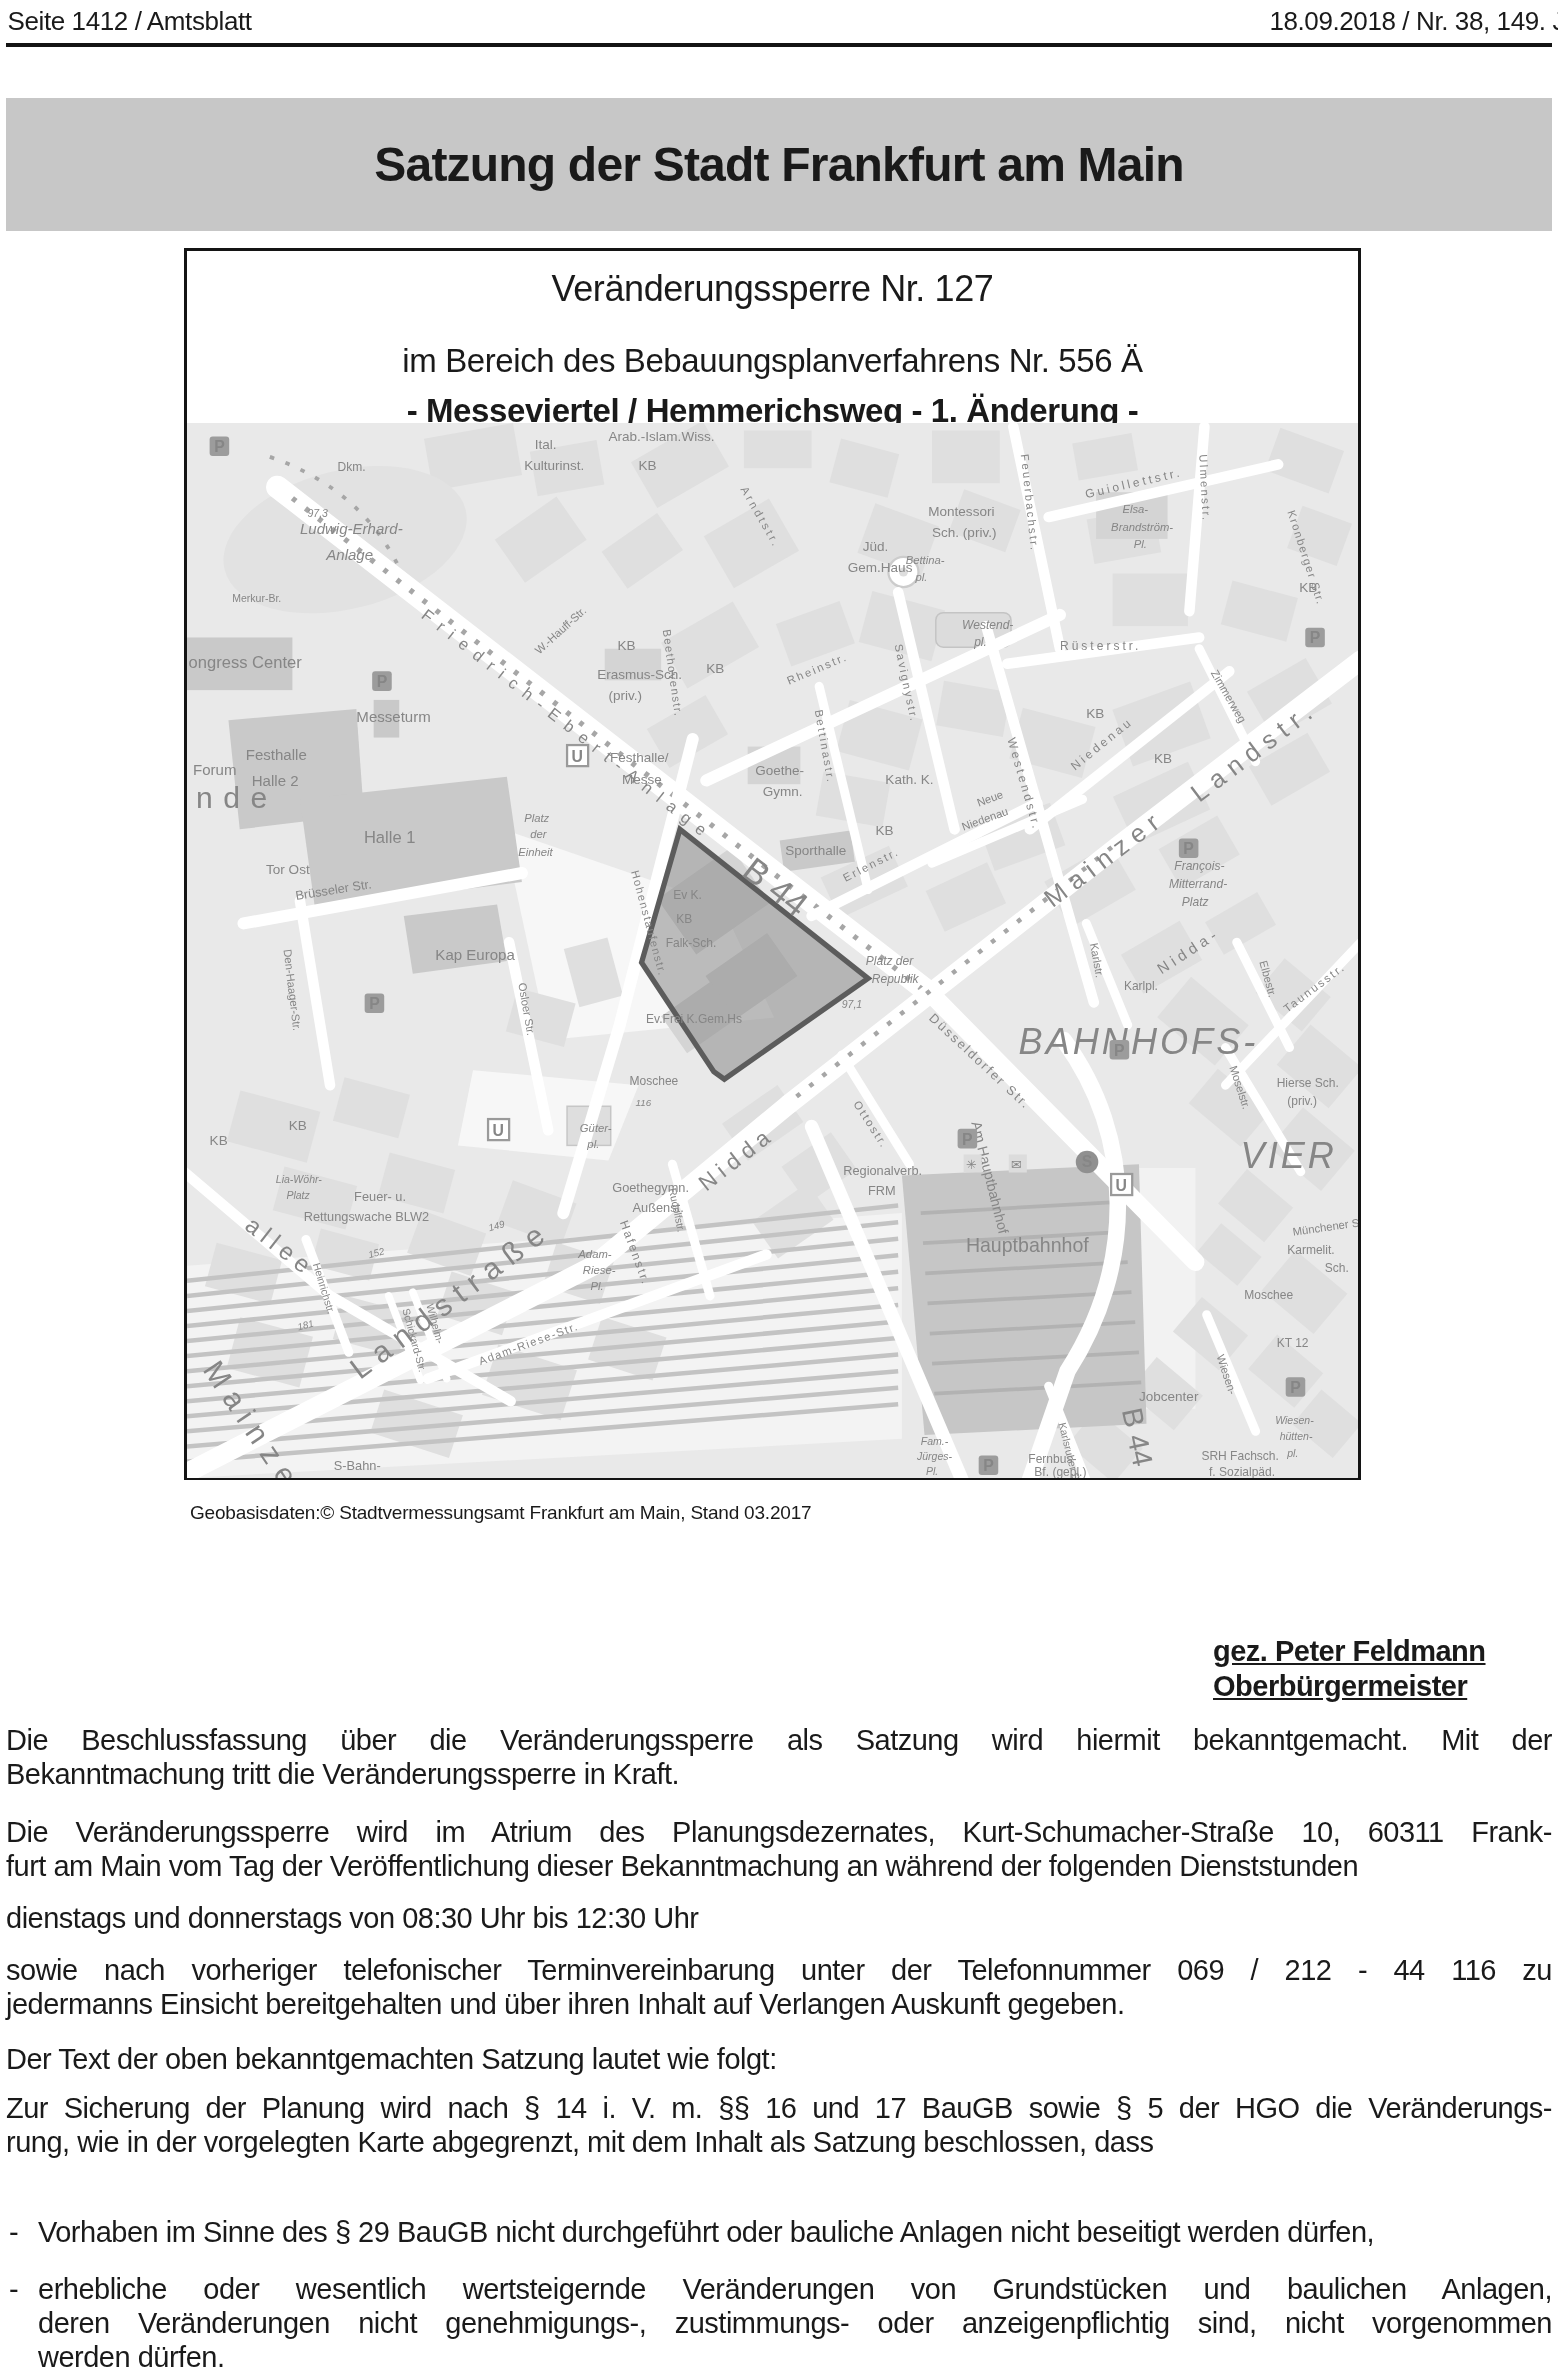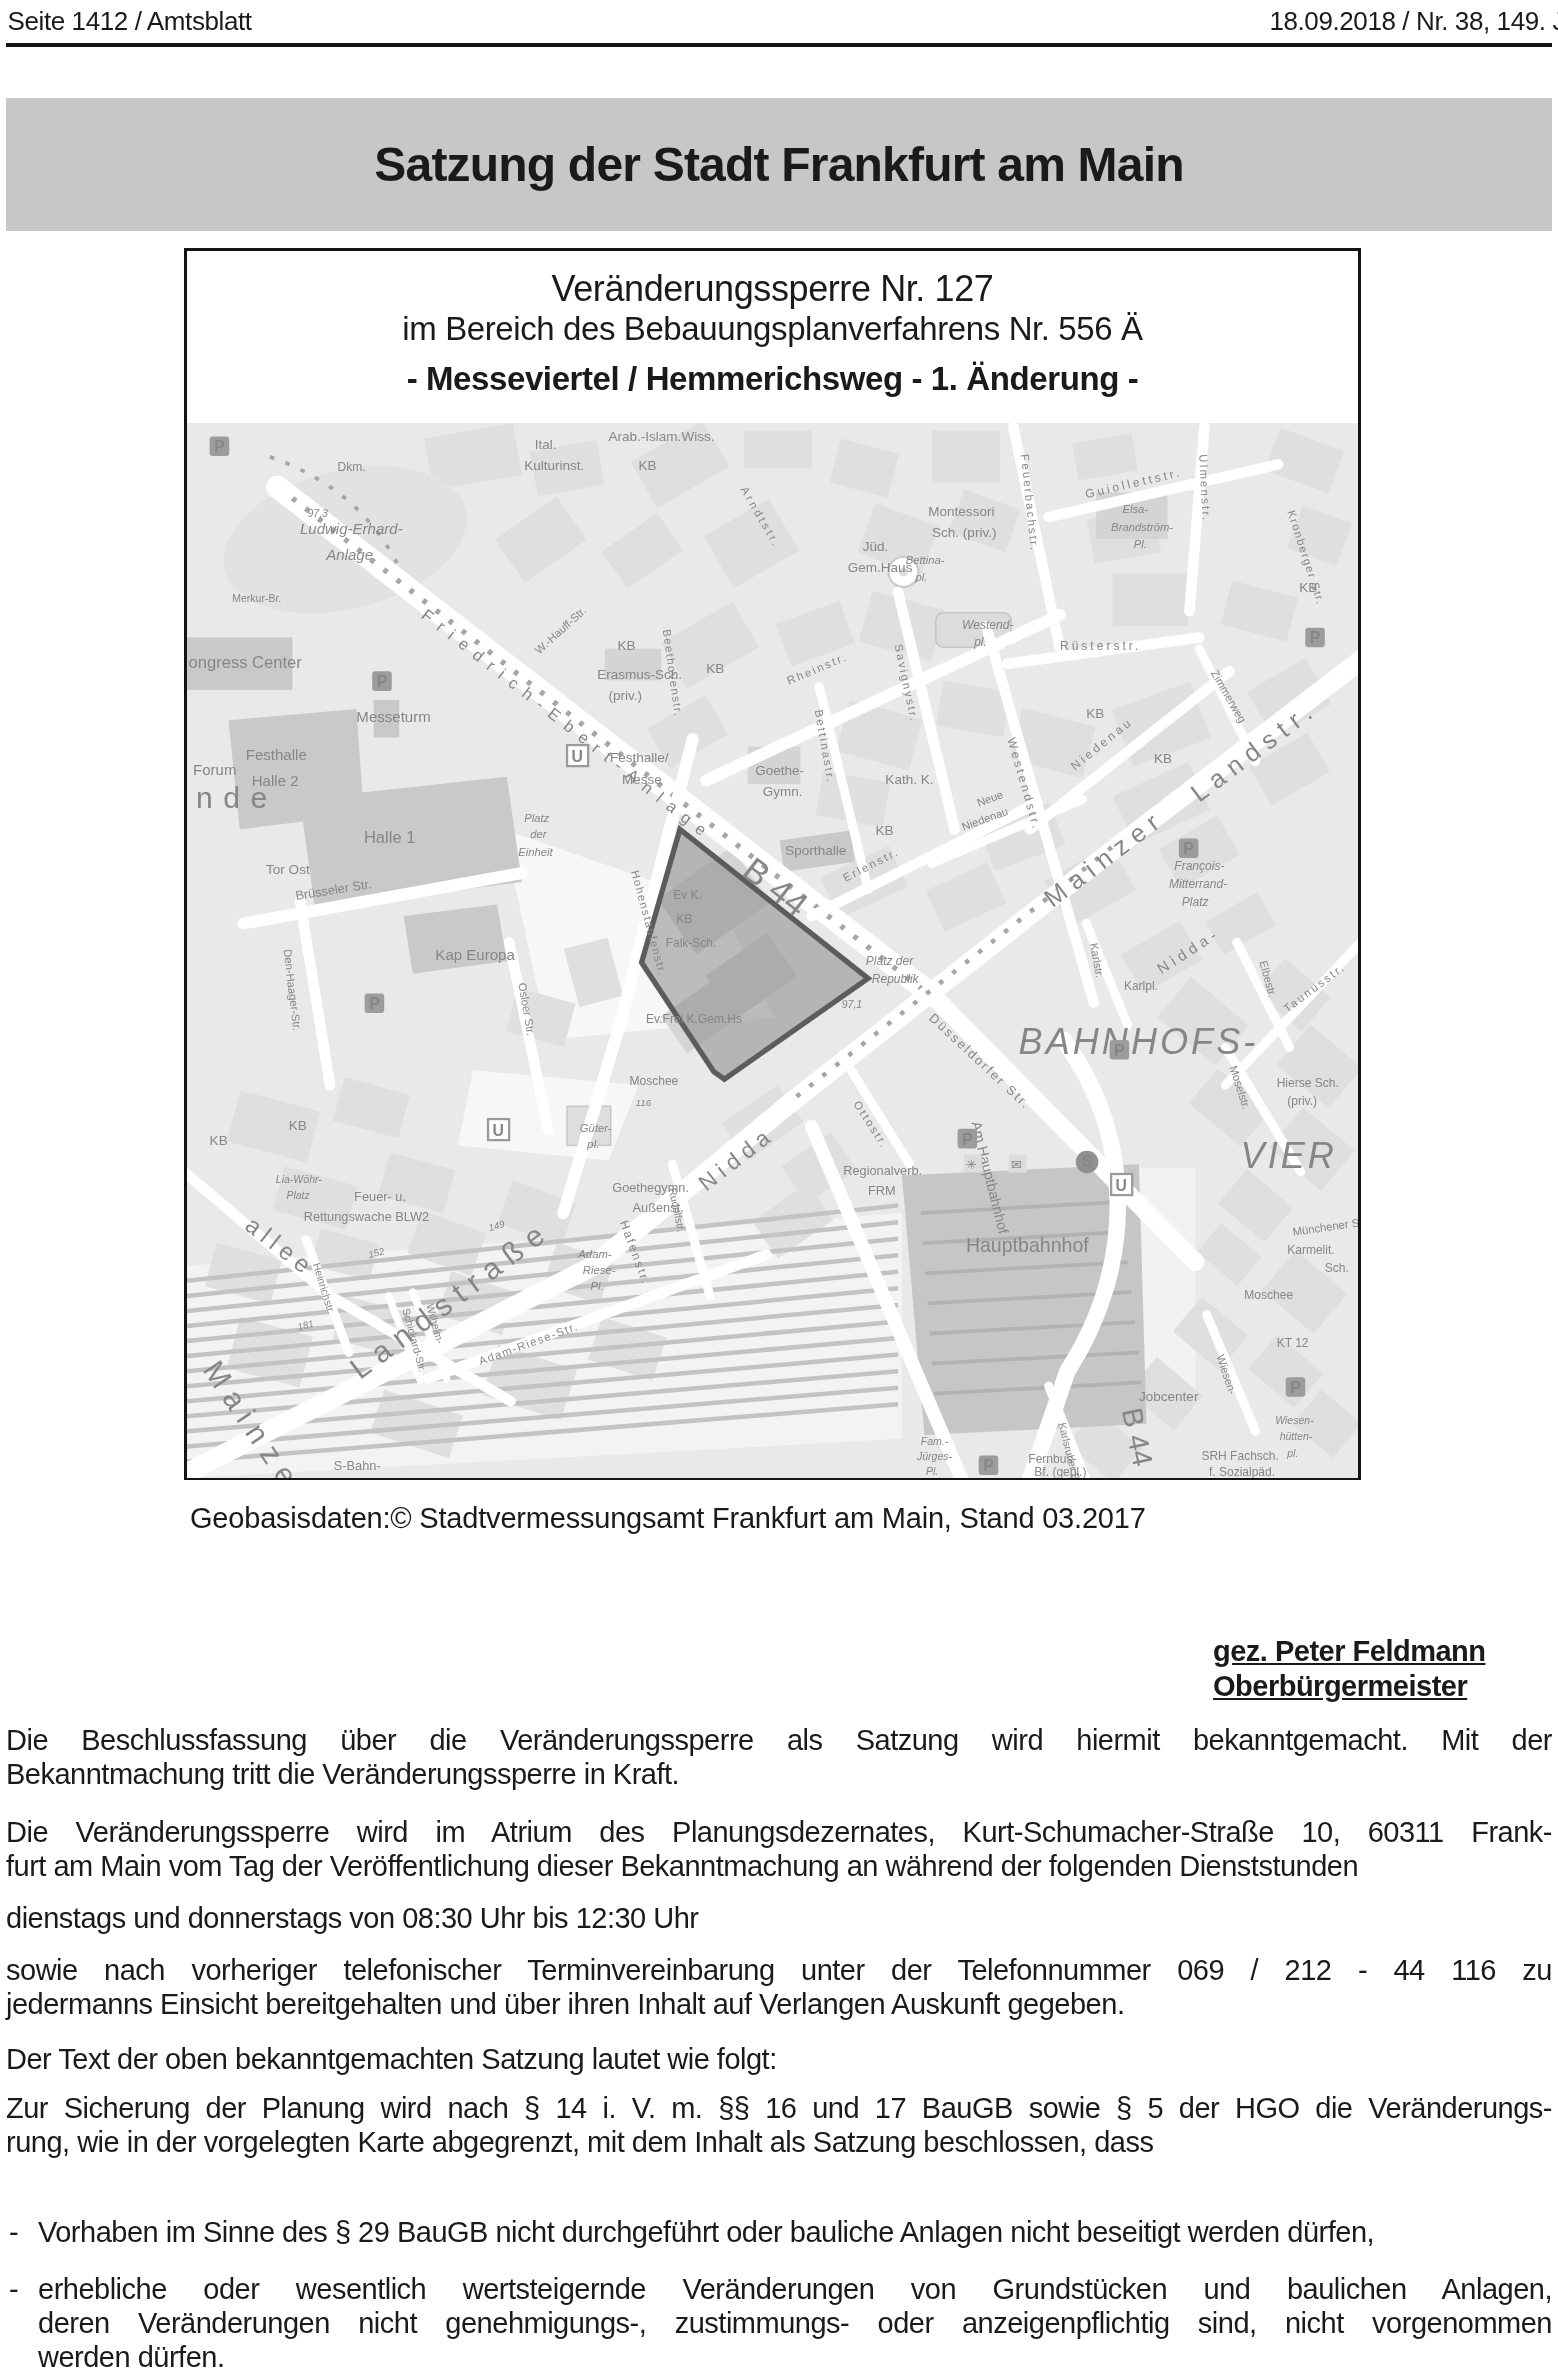--- a/index.html
+++ b/index.html
@@ -7,25 +7,25 @@
         font-family:"Liberation Sans",sans-serif;color:#1a1a1a;padding-left:48px;}
   .hdr-left{position:absolute;left:7.5px;top:6px;font-size:26px;letter-spacing:-0.4px;}
   .hdr-right{position:absolute;right:6px;top:6px;font-size:26px;letter-spacing:-0.4px;}
   .hdr-rule{position:absolute;left:6px;top:43px;width:1546px;height:3.8px;background:#141414;}
   .banner{position:absolute;left:6px;top:98px;width:1546px;height:133px;background:#c7c7c7;
           display:flex;align-items:center;justify-content:center;}
   .banner-title{font-size:48px;font-weight:bold;letter-spacing:-0.8px;}
   .map-box{position:absolute;left:184px;top:248px;width:1171px;height:1226px;
            border:3.8px solid #141414;background:#ffffff;box-sizing:content-box;}
   .box-titles{height:172px;box-sizing:border-box;padding-top:16.6px;text-align:center;}
-  .bt1{font-size:36px;letter-spacing:-0.4px;margin-bottom:0;}
+  .bt1{font-size:36px;letter-spacing:-0.4px;margin-bottom:32px;}
   .bt2{font-size:33px;letter-spacing:-0.4px;margin-bottom:12px;}
   .bt3{font-size:33px;letter-spacing:-0.4px;font-weight:bold;}
   svg.map{display:block;width:1171px;height:1055px;}
-  .caption{position:absolute;left:190px;top:1502px;font-size:29px;letter-spacing:-0.2px;}
+  .caption{position:absolute;left:190px;top:1502px;font-size:19px;letter-spacing:-0.2px;}
   .para{position:absolute;left:6px;width:1546px;font-size:29px;line-height:34px;letter-spacing:-0.5px;}
   .para .tline{text-align:justify;text-align-last:justify;}
   .para .tline:last-child{text-align-last:left;}
   .sig{position:absolute;left:1213px;top:1634px;font-size:29px;line-height:35px;font-weight:bold;letter-spacing:-0.5px;text-decoration:underline;}
   .bullet{padding-left:32px;box-sizing:border-box;}
   .bullet .dash{position:absolute;left:3px;top:0;}
   
   svg.map text{font-family:"Liberation Sans",sans-serif;fill:#868686;}
   .it{font-style:italic;}
   .dk{fill:#6f6f6f;}

